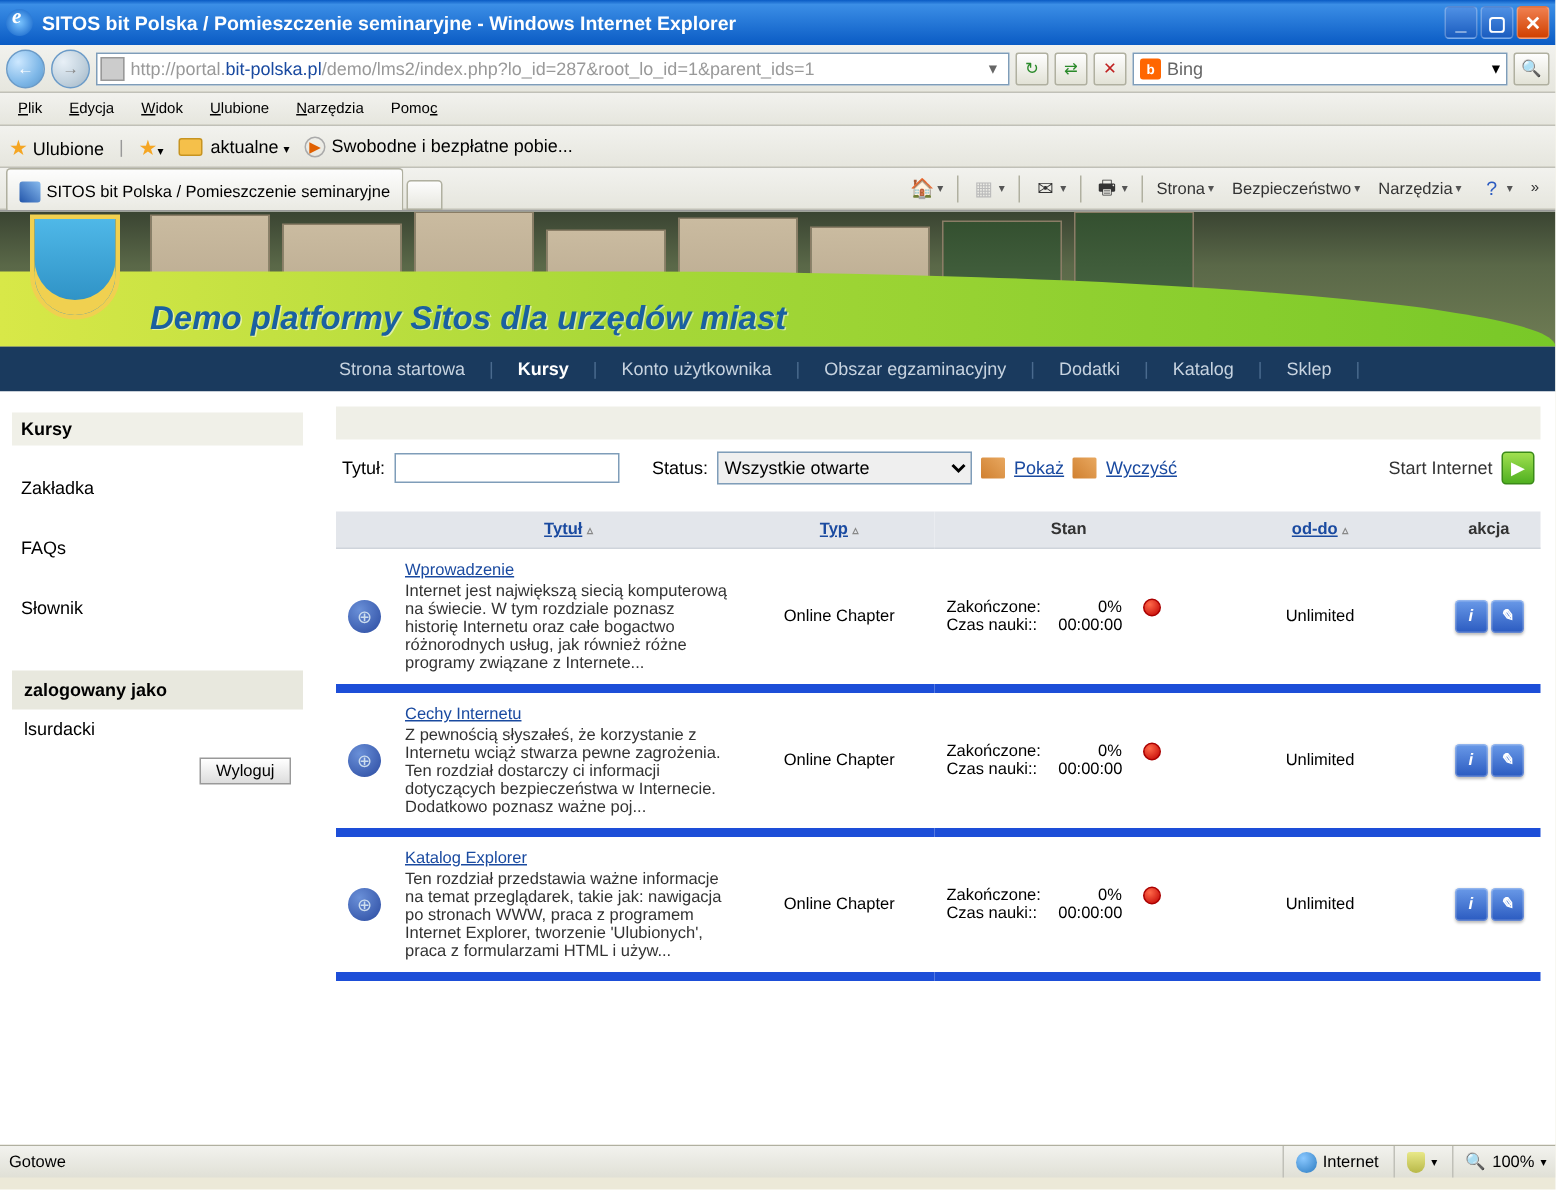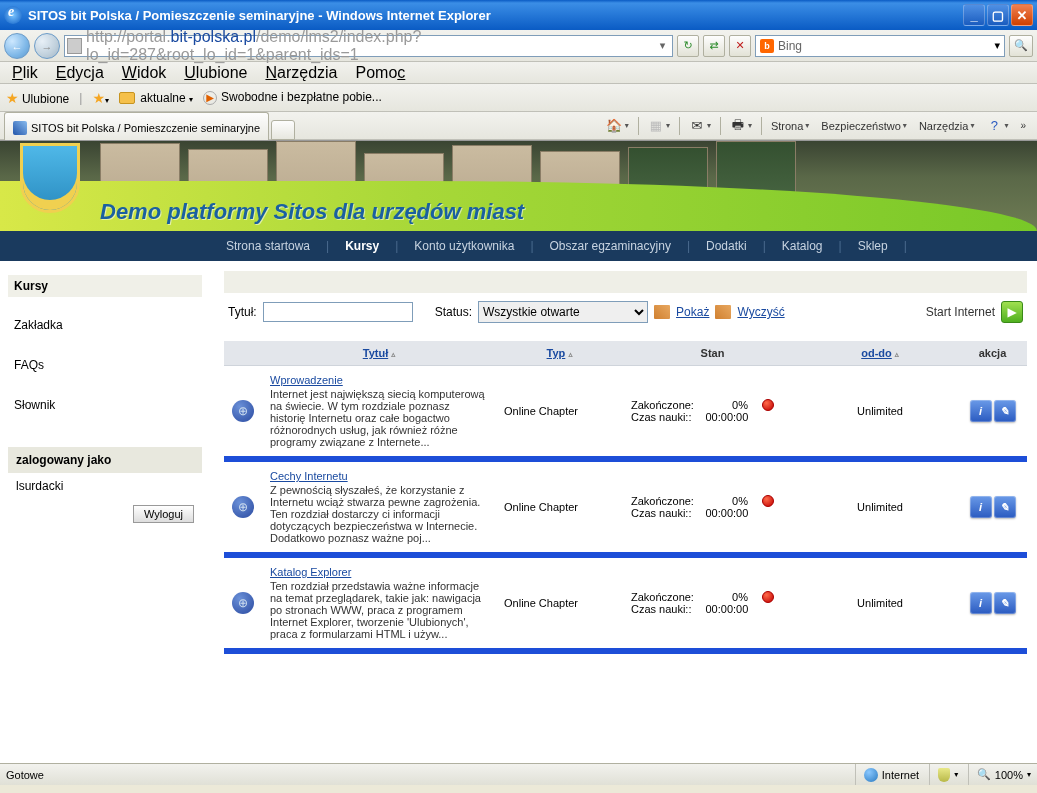--- a/index.html
+++ b/index.html
@@ -25,21 +25,21 @@
   .addr .url-host { color:#1a4aa0; }
   .addr .url-post { color:#999; }
   .addr .dd { width:16px;text-align:center;color:#666; }
   .sqbtn { width:22px;height:22px;border:1px solid #b0b0a0;background:linear-gradient(#fefefe,#e2e2d6);display:flex;align-items:center;justify-content:center;cursor:pointer;border-radius:2px; }
   .search { width:250px;height:22px;border:1px solid #7f9db9;background:#fff;display:flex;align-items:center;padding:0 4px; }
   .search .bing { width:14px;height:14px;background:#f60;border-radius:2px;margin-right:4px;display:flex;align-items:center;justify-content:center;color:#fff;font-size:9px;font-weight:bold; }
   .search input { flex:1;border:none;outline:none;font-size:12px;color:#666; }
   .searchbtn { width:24px;height:22px;border:1px solid #b0b0a0;background:linear-gradient(#fefefe,#e2e2d6);display:flex;align-items:center;justify-content:center;cursor:pointer;border-radius:2px;color:#4a7ab0; }
 
   
-  .menubar { background: linear-gradient(#f2f2ee,#e6e6de); height: 22px; display:flex;align-items:center;padding:0 4px;border-bottom:1px solid #c0c0b8;font-size:16px;gap:2px; }
+  .menubar { background: linear-gradient(#f2f2ee,#e6e6de); height: 22px; display:flex;align-items:center;padding:0 4px;border-bottom:1px solid #c0c0b8;font-size:10px;gap:2px; }
   .menubar span { padding:2px 8px;cursor:pointer; }
   .menubar span u { text-decoration: underline; }
 
   
   .favbar { background: linear-gradient(#f2f2ee,#e6e6de); height: 28px; display:flex;align-items:center;padding:0 6px;border-bottom:1px solid #c0c0b8;font-size:12px;gap:10px; }
   .favbar .star { color:#f5a623;font-size:14px; }
   .favbar .folder { width:16px;height:12px;background:#f5c04a;border-radius:2px;display:inline-block;vertical-align:middle;margin-right:2px;border:1px solid #c79420; }
   .favbar .rss-dot { width:14px;height:14px;border-radius:50%;border:1px solid #aaa;display:inline-flex;align-items:center;justify-content:center;color:#e06000;font-size:10px;margin-right:4px; }
   .favbar .item { cursor:pointer; }
   .favbar .sep { color:#999; }
@@ -101,21 +101,21 @@
   .filtrow .play { width:22px;height:22px;background:linear-gradient(#a0e050,#50b020);border:1px solid #3a8a18;border-radius:3px;display:flex;align-items:center;justify-content:center;color:#fff;cursor:pointer; }
 
   .tbl { width:100%;border-collapse:collapse;font-size:11px;margin-top:10px; }
   .tbl th { background:#e3e6eb;padding:6px 8px;font-weight:bold;color:#333;border-bottom:1px solid #cfd4db; }
   .tbl th a { color:#1a4aa0;text-decoration:underline;cursor:pointer; }
   .tbl td { padding:8px;border-bottom:6px solid #1d4ed8;vertical-align:middle; }
   .tbl .iconcell { width:34px;text-align:center; }
   .globe { width:22px;height:22px;border-radius:50%;background:radial-gradient(circle at 35% 30%,#6a90d8,#2a4aa0);display:inline-flex;align-items:center;justify-content:center;color:#cde;font-size:12px; }
   .ctitle { color:#1a4aa0;text-decoration:underline;cursor:pointer; }
   .cdesc { color:#333;margin-top:2px;max-width:220px; }
-  .typ { }
+  .typ { text-align:center; }
   .stan { text-align:left; }
   .stan .prow { display:flex;align-items:center;gap:14px;justify-content:flex-start; }
   .stan .pct { text-align:right;width:40px; }
   .reddot { width:12px;height:12px;border-radius:50%;background:radial-gradient(circle at 35% 30%,#ff6a4a,#c00000);display:inline-block;border:1px solid #a00; }
   .oddo { text-align:center; }
   .akcja { text-align:center;width:70px; }
   .actbtn { width:22px;height:22px;border-radius:3px;display:inline-flex;align-items:center;justify-content:center;color:#fff;font-style:italic;font-weight:bold;cursor:pointer;margin:0 1px;box-shadow: inset 0 0 0 1px #fff4, 0 1px 2px #0004; }
   .actbtn.info { background:linear-gradient(#6a9ae8,#2a5ac0); }
   .actbtn.edit { background:linear-gradient(#6a9ae8,#2a5ac0); }
 
@@ -137,21 +137,21 @@
     <div class="win-btn win-max">▢</div>
     <div class="win-btn win-close">✕</div>
   </div>
 </div>
 
 <div class="navrow">
   <div class="navbtn">←</div>
   <div class="navbtn fwd">→</div>
   <div class="addr">
     <span class="favicon"></span>
-    <span style="font-size:16px;">
+    <span style="font-size:12px;">
       <span class="url-pre">http://</span><span class="url-pre">portal.</span><span class="url-host">bit-polska.pl</span><span class="url-post">/demo/lms2/index.php?lo_id=287&amp;root_lo_id=1&amp;parent_ids=1</span>
     </span>
     <span style="flex:1"></span>
     <span class="dd">▾</span>
   </div>
   <div class="sqbtn">
       <span style="color:#2a8a2a">↻</span>
     </div>
   <div class="sqbtn">
       <span style="color:#2a8a2a">⇄</span>

